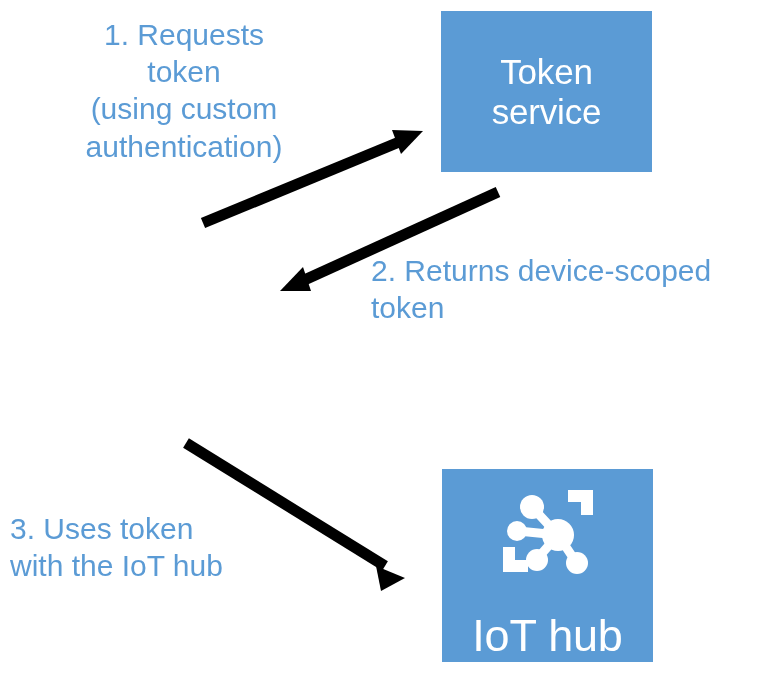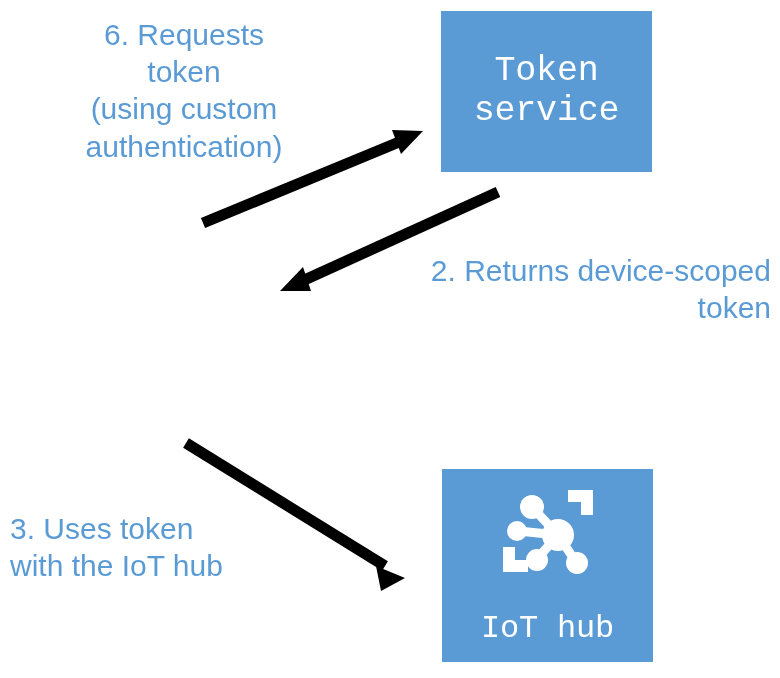--- a/index.html
+++ b/index.html
@@ -24,21 +24,21 @@
     position: absolute;
     background: #5B9BD5;
     box-sizing: border-box;
     display: flex;
     flex-direction: column;
     align-items: center;
     justify-content: center;
   }
   .node-label {
     color: #ffffff;
-    font-family: Liberation Mono, monospace;
+    font-family: Liberation Sans, sans-serif;
     font-weight: 400;
     text-align: center;
     line-height: 1.12;
     letter-spacing: -0.2px;
   }
 
   #node-token-service {
     left: 441px;
     top: 11px;
     width: 211px;
@@ -63,21 +63,21 @@
 
   #node-iot-hub {
     left: 442px;
     top: 469px;
     width: 211px;
     height: 193px;
     justify-content: flex-start;
     padding-top: 14px;
   }
   #node-iot-hub .node-label {
-    font-size: 32px;
+    font-size: 45px;
     margin-top: 24px;
   }
 
   
   .icon-svg { display: block; }
 
   
   .caption {
     position: absolute;
     color: #5B9BD5;
@@ -89,21 +89,21 @@
   #caption-1 {
     left: 24px;
     top: 16px;
     width: 320px;
     text-align: center;
   }
   #caption-2 {
     left: 371px;
     top: 252px;
     width: 400px;
-    text-align: right;
+    text-align: left;
   }
   #caption-3 {
     left: 10px;
     top: 510px;
     width: 290px;
     text-align: left;
   }
 
   
   #arrows {
@@ -131,21 +131,21 @@
       <line x1="498" y1="192" x2="300" y2="282" stroke="#000000" stroke-width="11" stroke-linecap="butt"></line>
       <polygon points="280,291 311,291 303,267" fill="#000000"></polygon>
     </g>
 
     <g>
       <line x1="186" y1="443" x2="385" y2="566" stroke="#000000" stroke-width="11" stroke-linecap="butt"></line>
       <polygon points="405,578 376,566 381,591" fill="#000000"></polygon>
     </g>
   </svg>
 
-  <div class="caption" id="caption-1">6. Requests
+  <div class="caption" id="caption-1">1. Requests
 token
 (using custom
 authentication)</div>
 
   <div class="caption" id="caption-2">2. Returns device-scoped
 token</div>
 
   <div class="caption" id="caption-3">3. Uses token
 with the IoT hub</div>
 

